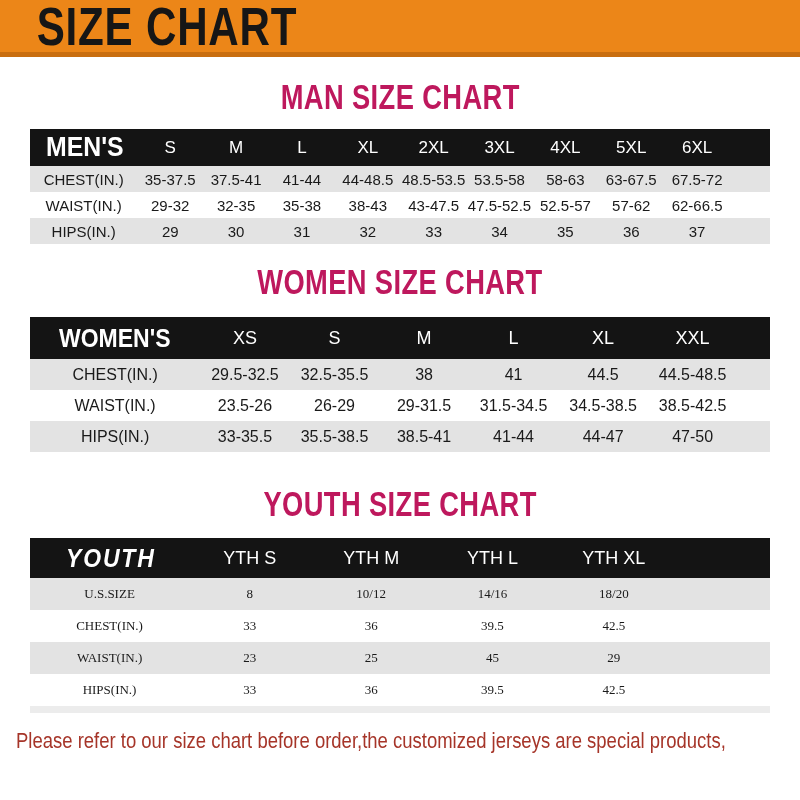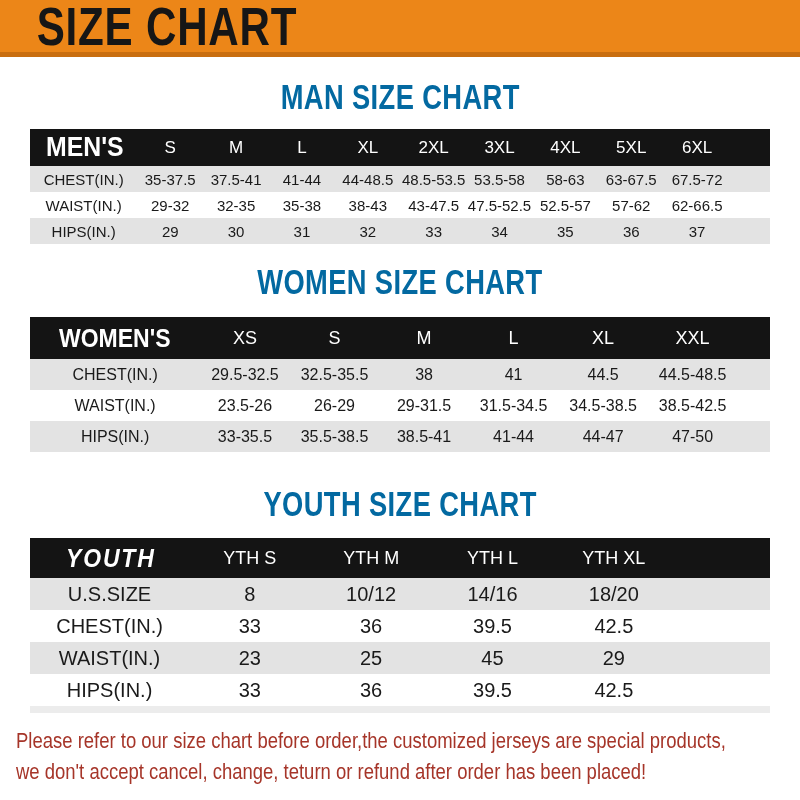--- a/index.html
+++ b/index.html
@@ -19,21 +19,21 @@
   .banner{
     height:57px;background:var(--banner-bg);
     border-bottom:5px solid var(--banner-edge);
     display:flex;align-items:center;justify-content:flex-start;
   }
   .banner-title{
     font-size:54px;font-weight:700;color:#161616;line-height:1;
     transform:scaleX(0.78);letter-spacing:1px;white-space:nowrap;
   }
   
-  .section-heading{text-align:center;font-weight:700;color:#0369a1;height:40px;line-height:40px;}
+  .section-heading{text-align:center;font-weight:700;color:#be185d;height:40px;line-height:40px;}
   .section-heading .cond{display:inline-block;transform:scaleX(0.78);font-size:35px;letter-spacing:0.5px;white-space:nowrap;}
   .heading-man{margin-top:20px;}
   .heading-women{margin-top:18px;}
   .heading-youth{margin-top:32px;}
   
   .size-table{
     width:740px;margin-left:30px;border-collapse:collapse;table-layout:fixed;
     border-top:2px solid #151515;
   }
   .size-table thead tr{background:var(--header-bg);color:#fff;}
@@ -53,21 +53,21 @@
   .men .c-label{width:14.5%;} .men .c-data{width:8.9%;} .men .c-fill{width:5.4%;}
   
   .women{margin-top:13px;}
   .women thead tr{height:43px;font-size:18px;}
   .women tbody tr{height:31px;font-size:16px;}
   .women .tbl-label .cond-label{font-size:25px;}
   .women .c-label{width:23%;} .women .c-data{width:12.1%;} .women .c-fill{width:4.4%;}
   
   .youth{margin-top:12px;}
   .youth thead tr{height:41px;font-size:18px;}
-  .youth tbody tr{height:32px;font-size:20px;}
+  .youth tbody tr{height:32px;font-size:13px;font-family:Liberation Serif, serif;}
   .youth .tbl-label .cond-label{font-size:25px;letter-spacing:2px;}
   .youth .c-label{width:21.5%;font-style:italic;} .youth .c-data{width:16.4%;} .youth .c-fill{width:12.9%;}
   .youth-bottom-strip{width:740px;margin-left:30px;height:7px;background:#ececec;}
   
   .footer{margin:12px 0 0 16px;color:var(--footer-red);}
   .footer-line{display:block;height:31px;line-height:31px;white-space:nowrap;}
   .footer-line .cond-red{display:inline-block;transform:scaleX(0.84);transform-origin:left center;font-size:22px;white-space:nowrap;}
 </style>
 </head>
 <body>
@@ -237,14 +237,13 @@
       <td>39.5</td>
       <td>42.5</td>
       <td class="spacer"></td>
     </tr>
   </tbody>
 </table>
 <div class="youth-bottom-strip"></div>
 
 <div class="footer">
   <span class="footer-line"><span class="cond-red">Please refer to our size chart before order,the customized jerseys are special products,</span></span>
-  <span class="footer-line"><span class="cond-red">we don't accept cancel, change, teturn or refund after order has been placed!</span></span>
 </div>
 
 </body></html>

